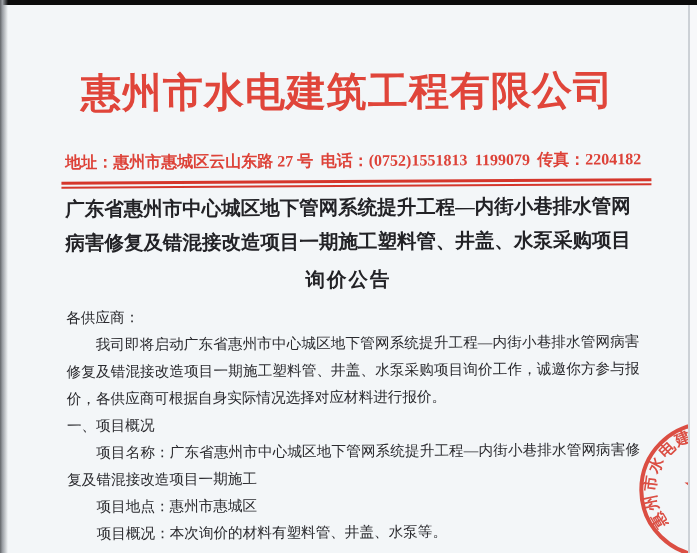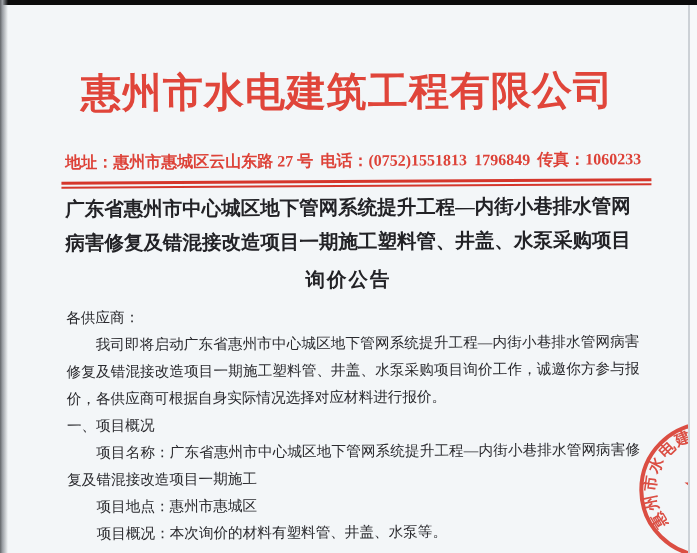--- a/index.html
+++ b/index.html
@@ -100,22 +100,22 @@
 <body>
 
 <div class="screen">
   <div class="page">
 
     <h1 class="company">惠州市水电建筑工程有限公司</h1>
 
     <div class="contact">
       <span>地址：惠州市惠城区云山东路 27 号</span>
       <span>电话：(0752)1551813</span>
-      <span>1796849</span>
-      <span>传真：1060233</span>
+      <span>1199079</span>
+      <span>传真：2204182</span>
     </div>
 
     <div class="rule">
       <div class="thick"></div>
       <div class="thin"></div>
     </div>
 
     <div class="doc-title">
       <div>广东省惠州市中心城区地下管网系统提升工程—内街小巷排水管网</div>
       <div>病害修复及错混接改造项目一期施工塑料管、井盖、水泵采购项目</div>

